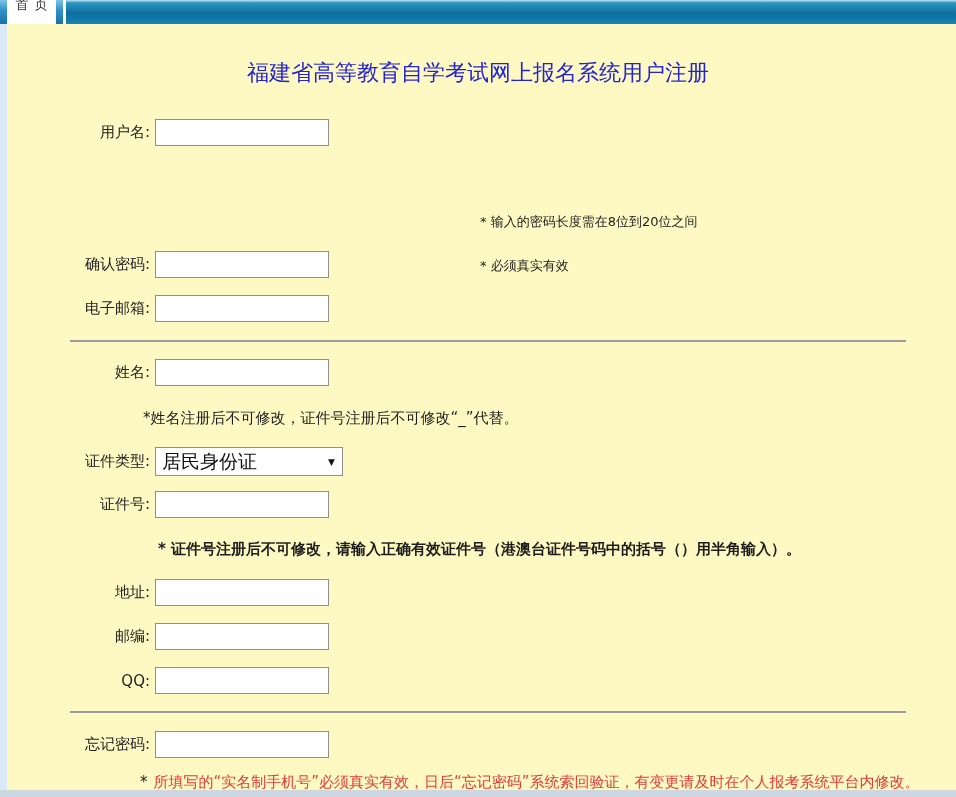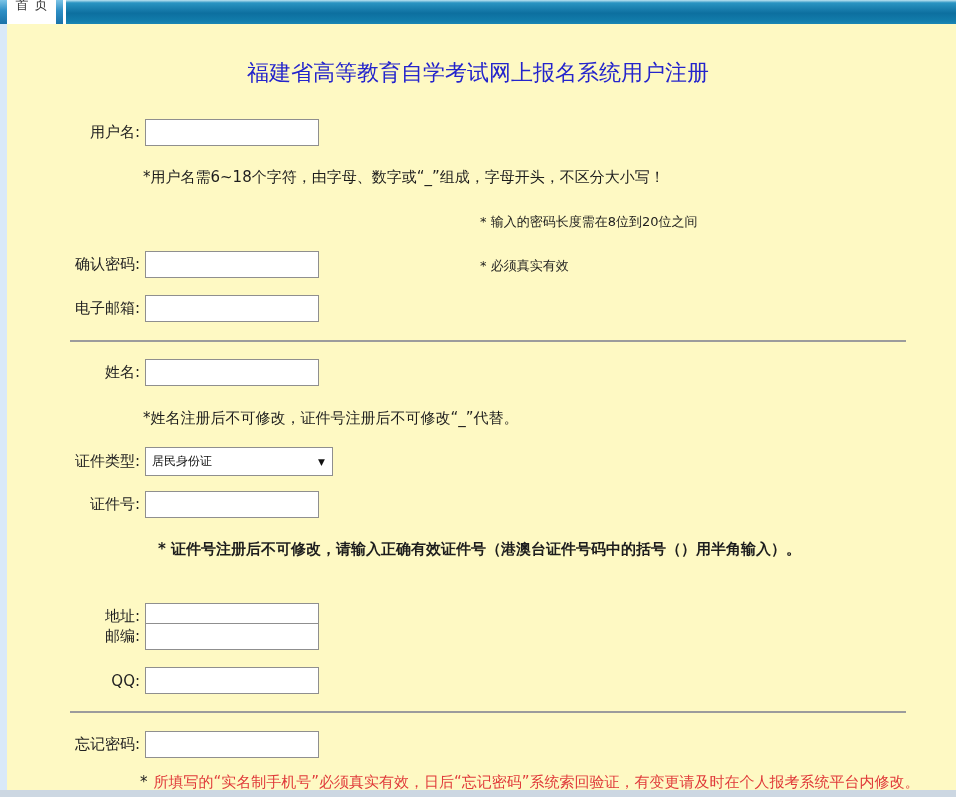--- a/index.html
+++ b/index.html
@@ -32,32 +32,32 @@
   
   .left-strip{position:absolute;left:0;top:24px;bottom:0;width:7px;background:#d9e9f8;}
   .bottom-strip{position:absolute;left:0;bottom:0;width:956px;height:7px;background:#ccd7e2;}
   
   .page-title{
     position:absolute;top:58px;left:0;width:956px;
     text-align:center;font-size:22px;font-weight:normal;
     font-family:"DejaVu Serif","Liberation Serif",serif;
   }
   
-  .row{position:absolute;left:0;display:flex;align-items:center;height:29px;}
+  .row{position:absolute;left:10px;display:flex;align-items:center;height:29px;}
   .row .lbl{width:140px;text-align:right;margin-right:5px;font-size:15px;color:#222;white-space:pre;}
   .row input[type="text"]{
     width:166px;height:25px;border:1px solid #8f8f8f;background:#fff;
     font-size:15px;padding:0 3px;outline:none;border-radius:0;
     font-family:inherit;
   }
   .select-box{
     position:relative;width:186px;height:27px;border:1px solid #8f8f8f;background:#fff;
     display:flex;align-items:center;cursor:pointer;
   }
-  .select-box .sel-val{font-size:12px;padding-left:6px;color:#111;}
+  .select-box .sel-val{font-size:19px;padding-left:6px;color:#111;}
   .select-box .arrow{
     position:absolute;right:7px;top:50%;transform:translateY(-50%);
     font-size:9px;color:#111;
   }
   .note{position:absolute;font-size:15px;color:#1d1d1d;white-space:nowrap;}
   .hint{position:absolute;font-size:13px;color:#1d1d1d;white-space:nowrap;}
   .divider{position:absolute;left:70px;width:836px;height:2px;background:#9c9c9c;}
   .red-note{position:absolute;font-size:15px;white-space:nowrap;}
   .red-note .star{color:#222;margin-right:6px;}
   .red-note .txt{color:#e03a3a;}
@@ -77,21 +77,20 @@
   </div>
 
   <div class="left-strip"></div>
 
   <div class="page-title" style="color:#2424cc;">福建省高等教育自学考试网上报名系统用户注册</div>
 
   <div class="row" style="top:118px;">
     <span class="lbl">用户名:</span>
     <input type="text" value="" style="">
   </div>
-  <div class="note" style="left:143px;top:168px;">*用户名需6~18个字符，由字母、数字或“_”组成，字母开头，不区分大小写！</div>
 
   <div class="hint" style="left:480px;top:213px;">* 输入的密码长度需在8位到20位之间</div>
 
   <div class="row" style="top:250px;">
     <span class="lbl">确认密码:</span>
     <input type="text" value="" style="">
   </div>
   <div class="hint" style="left:480px;top:257px;">* 必须真实有效</div>
 
   <div class="row" style="top:294px;">
@@ -114,21 +113,21 @@
       <span class="arrow">▼</span>
     </div>
   </div>
 
   <div class="row" style="top:490px;">
     <span class="lbl">证件号:</span>
     <input type="text" value="" style="">
   </div>
   <div class="note" style="left:158px;top:540px;font-weight:bold;">* 证件号注册后不可修改，请输入正确有效证件号（港澳台证件号码中的括号（）用半角输入）。</div>
 
-  <div class="row" style="top:578px;margin-top:24px;">
+  <div class="row" style="top:578px;">
     <span class="lbl">地址:</span>
     <input type="text" value="" style="">
   </div>
 
   <div class="row" style="top:622px;">
     <span class="lbl">邮编:</span>
     <input type="text" value="" style="">
   </div>
 
   <div class="row" style="top:666px;">

